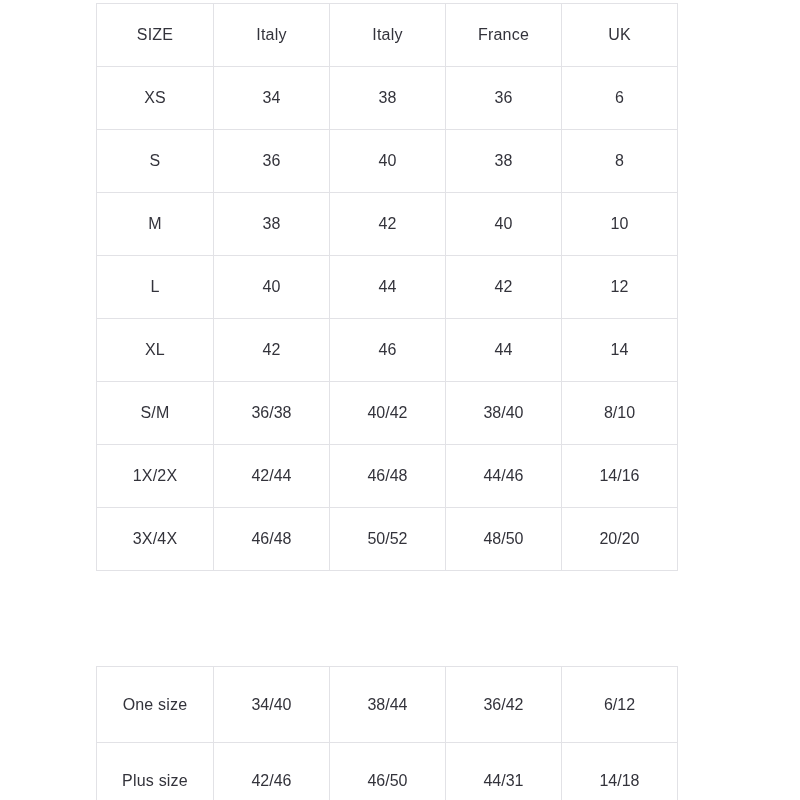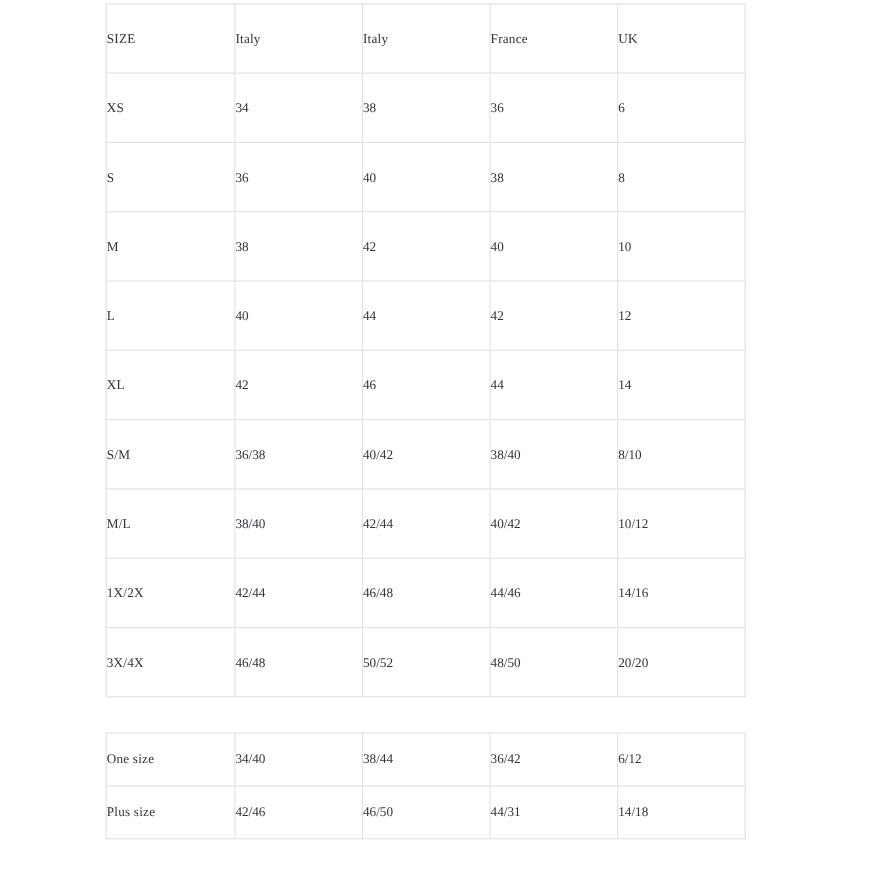--- a/index.html
+++ b/index.html
@@ -30,34 +30,33 @@
 
   table.size-table {
     border-collapse: collapse;
     table-layout: fixed;
     width: 580px;
     border: 1px solid #e2e2e6;
   }
   table.size-table td,
   table.size-table th {
     border: 1px solid #e2e2e6;
-    text-align: left;
+    text-align: center;
     vertical-align: middle;
-    font-size: 12px;
+    font-size: 16px;
     color: #33333b;
     font-weight: 400;
     padding: 0;
-    font-family: Liberation Serif, serif;
   }
   table.size-table col.c-size { width: 117px; }
   table.size-table col.c-data { width: 116px; }
 
   table#main-table tr { height: 63px; }
   table#main-table tr.head-row { height: 63px; }
-  table#secondary-table tr { height: 48px; }
+  table#secondary-table tr { height: 76px; }
 
   th.head-cell {
     font-weight: bold;
     font-size: 16px;
     color: #23232b;
     letter-spacing: 0.2px;
   }
   td.size-cell {
     font-weight: bold;
     color: #23232b;
@@ -129,27 +128,20 @@
           <td class="data-cell">14</td>
         </tr>
         <tr>
           <td class="size-cell">S/M</td>
           <td class="data-cell">36/38</td>
           <td class="data-cell">40/42</td>
           <td class="data-cell">38/40</td>
           <td class="data-cell">8/10</td>
         </tr>
         <tr>
-          <td class="size-cell">M/L</td>
-          <td class="data-cell">38/40</td>
-          <td class="data-cell">42/44</td>
-          <td class="data-cell">40/42</td>
-          <td class="data-cell">10/12</td>
-        </tr>
-        <tr>
           <td class="size-cell">1X/2X</td>
           <td class="data-cell">42/44</td>
           <td class="data-cell">46/48</td>
           <td class="data-cell">44/46</td>
           <td class="data-cell">14/16</td>
         </tr>
         <tr>
           <td class="size-cell">3X/4X</td>
           <td class="data-cell">46/48</td>
           <td class="data-cell">50/52</td>

